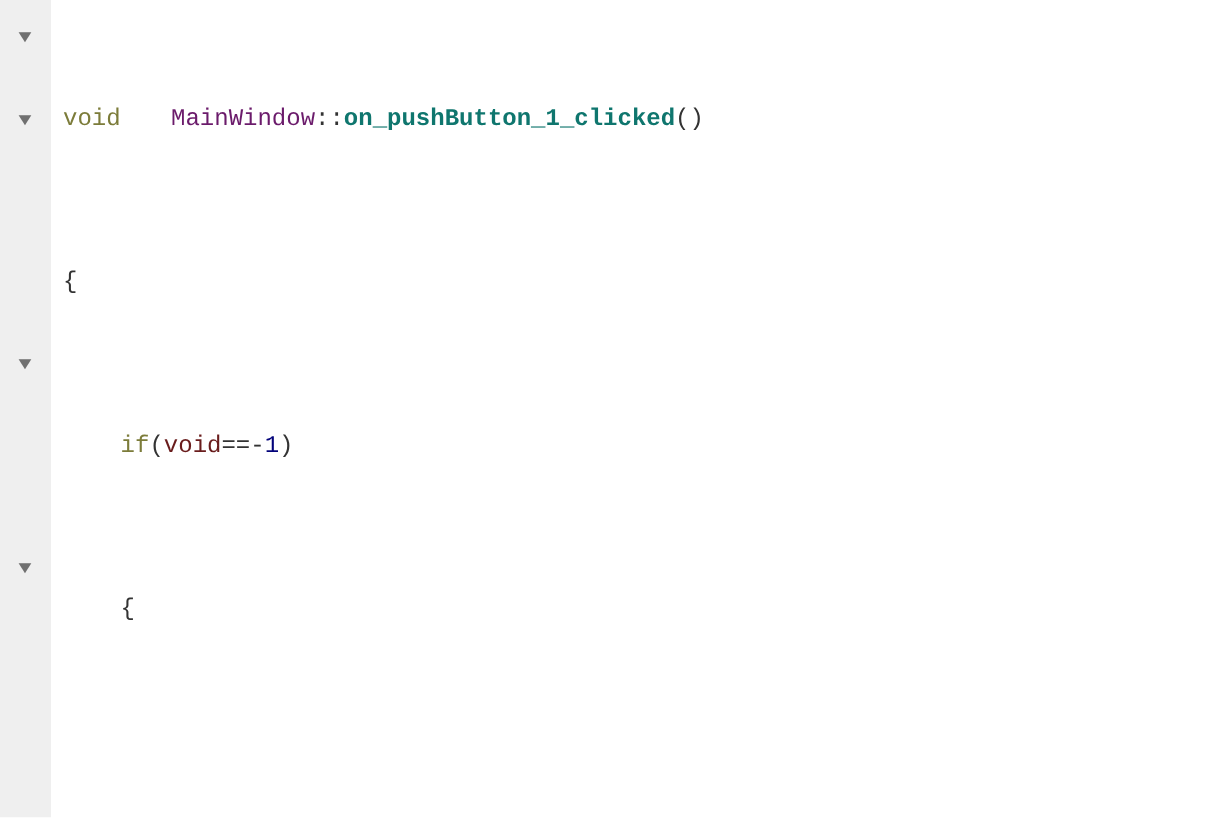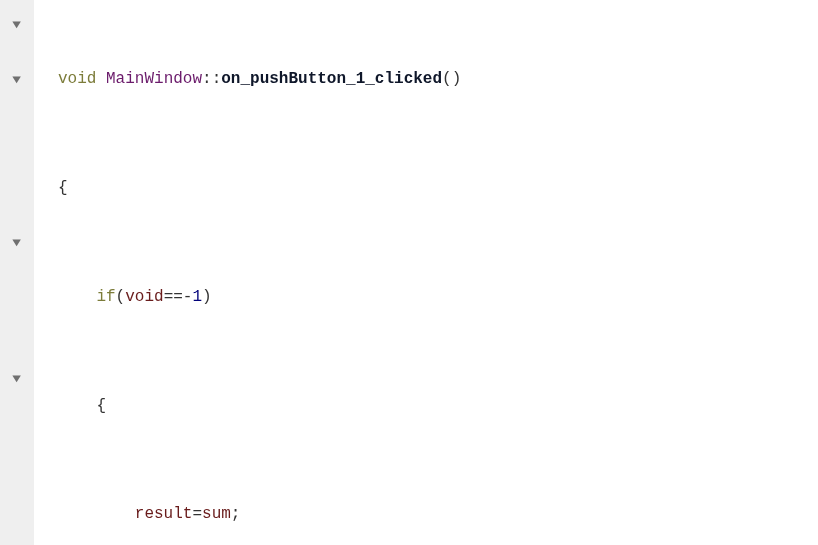--- a/index.html
+++ b/index.html
@@ -31,34 +31,34 @@
     align-items: center;
     justify-content: center;
   }
   .fold-arrow {
     color: #707070;
     font-size: 12px;
     transform: scaleX(1.2);
   }
   .code {
     padding-top: 12px;
-    padding-left: 24px;
+    padding-left: 8px;
     white-space: pre;
     box-sizing: border-box;
     font-family: Liberation Mono, monospace;
   }
   .line {
     height: 27.2px;
     display: flex;
     align-items: center;
   }
   .ind { display:inline-block; }
   .kw { color: #7c7c3a; }          
-  .type { color: #6b1b6b; }        
-  .fn-decl { color: #0f172a; font-weight: bold; }          
+  .type { color: #6b1b6b; margin-left: 24px; }        
+  .fn-decl { color: #0f766e; font-weight: bold; }          
   .mem { color: #691c1c; }
   .punct { color: #333; }         
   .num { color: #02027a; }         
 </style>
 </head>
 <body>
 
 <div class="editor">
   <div class="gutter">
     <div class="gutter-row">
@@ -92,21 +92,20 @@
 
   <div class="code">
     <div class="line"><span class="kw">void</span><span> </span><span class="type">MainWindow</span><span class="punct">::</span><span class="fn-decl">on_pushButton_1_clicked</span><span class="punct">()</span></div>
 
     <div class="line"><span class="punct">{</span></div>
 
     <div class="line"><span class="ind">    </span><span class="kw">if</span><span class="punct">(</span><span class="mem">void</span><span class="punct">==-</span><span class="num">1</span><span class="punct">)</span></div>
 
     <div class="line"><span class="ind">    </span><span class="punct">{</span></div>
 
-    <div class="line"><span class="ind">        </span><span class="mem">result</span><span class="punct">=</span><span class="mem">sum</span><span class="punct">;</span></div>
 
     
 
     
 
     
 
     
 
     

